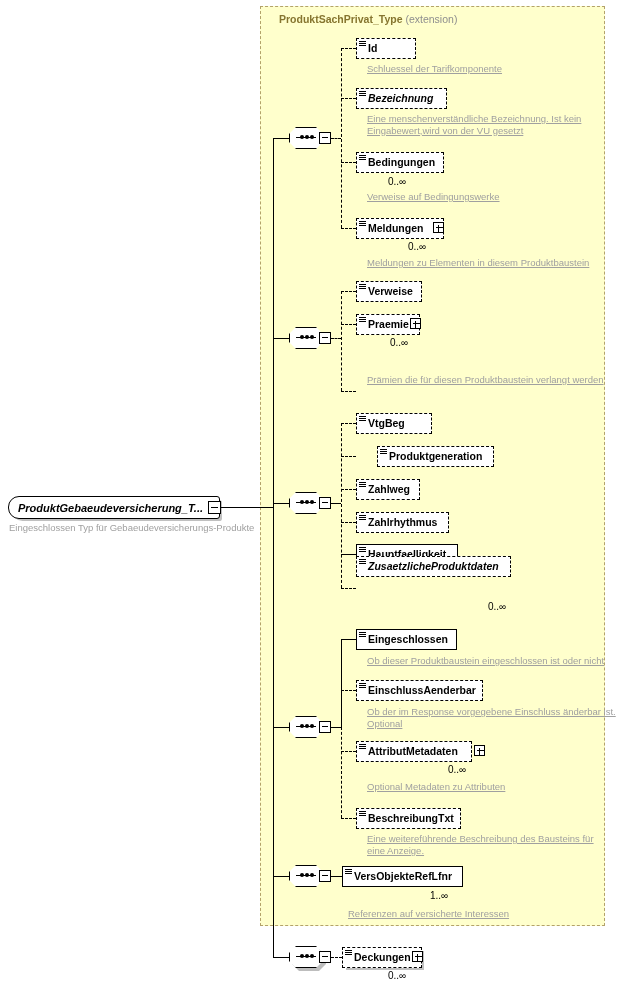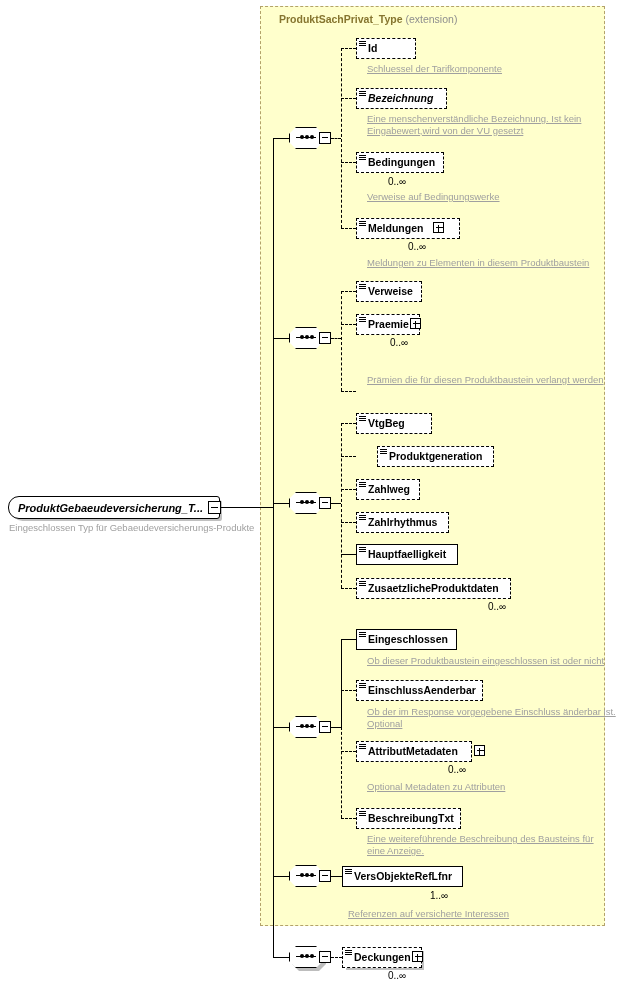--- a/index.html
+++ b/index.html
@@ -245,21 +245,21 @@
         <i></i>
         <i></i>
         <i></i>
       </span>
     <span class="nlabel">Bedingungen</span>
   </div>
   <div class="occ" style="left:388px;top:176px;">0..∞</div>
   <div class="annot" style="left:367px;top:191px;">Verweise auf Bedingungswerke</div>
 
   <div class="dln h" style="left:341px;top:228px;width:15px;"></div>
-  <div class="node optional stacked" style="left:356px;top:218px;width:104px;">
+  <div class="node optional stacked" style="left:356px;top:218px;width:88px;">
     <span class="eglyph">
         <i></i>
         <i></i>
         <i></i>
       </span>
     <span class="nlabel">Meldungen</span>
   </div>
   <div class="expander" style="left:433px;top:222px;">
     <span class="hbar"></span>
       <span class="vbar"></span>
@@ -369,21 +369,21 @@
   <div class="node required" style="left:356px;top:544px;width:102px;">
     <span class="eglyph">
         <i></i>
         <i></i>
         <i></i>
       </span>
     <span class="nlabel">Hauptfaelligkeit</span>
   </div>
 
   <div class="dln h" style="left:341px;top:588px;width:15px;"></div>
-  <div class="node optional stacked" style="left:356px;top:578px;width:155px;">
+  <div class="node optional stacked" style="left:356px;top:556px;width:155px;font-style:italic;">
     <span class="eglyph">
         <i></i>
         <i></i>
         <i></i>
       </span>
     <span class="nlabel">ZusaetzlicheProduktdaten</span>
   </div>
   <div class="occ" style="left:488px;top:601px;">0..∞</div>
 
   <div class="ln h" style="left:273px;top:727px;width:16px;"></div>

